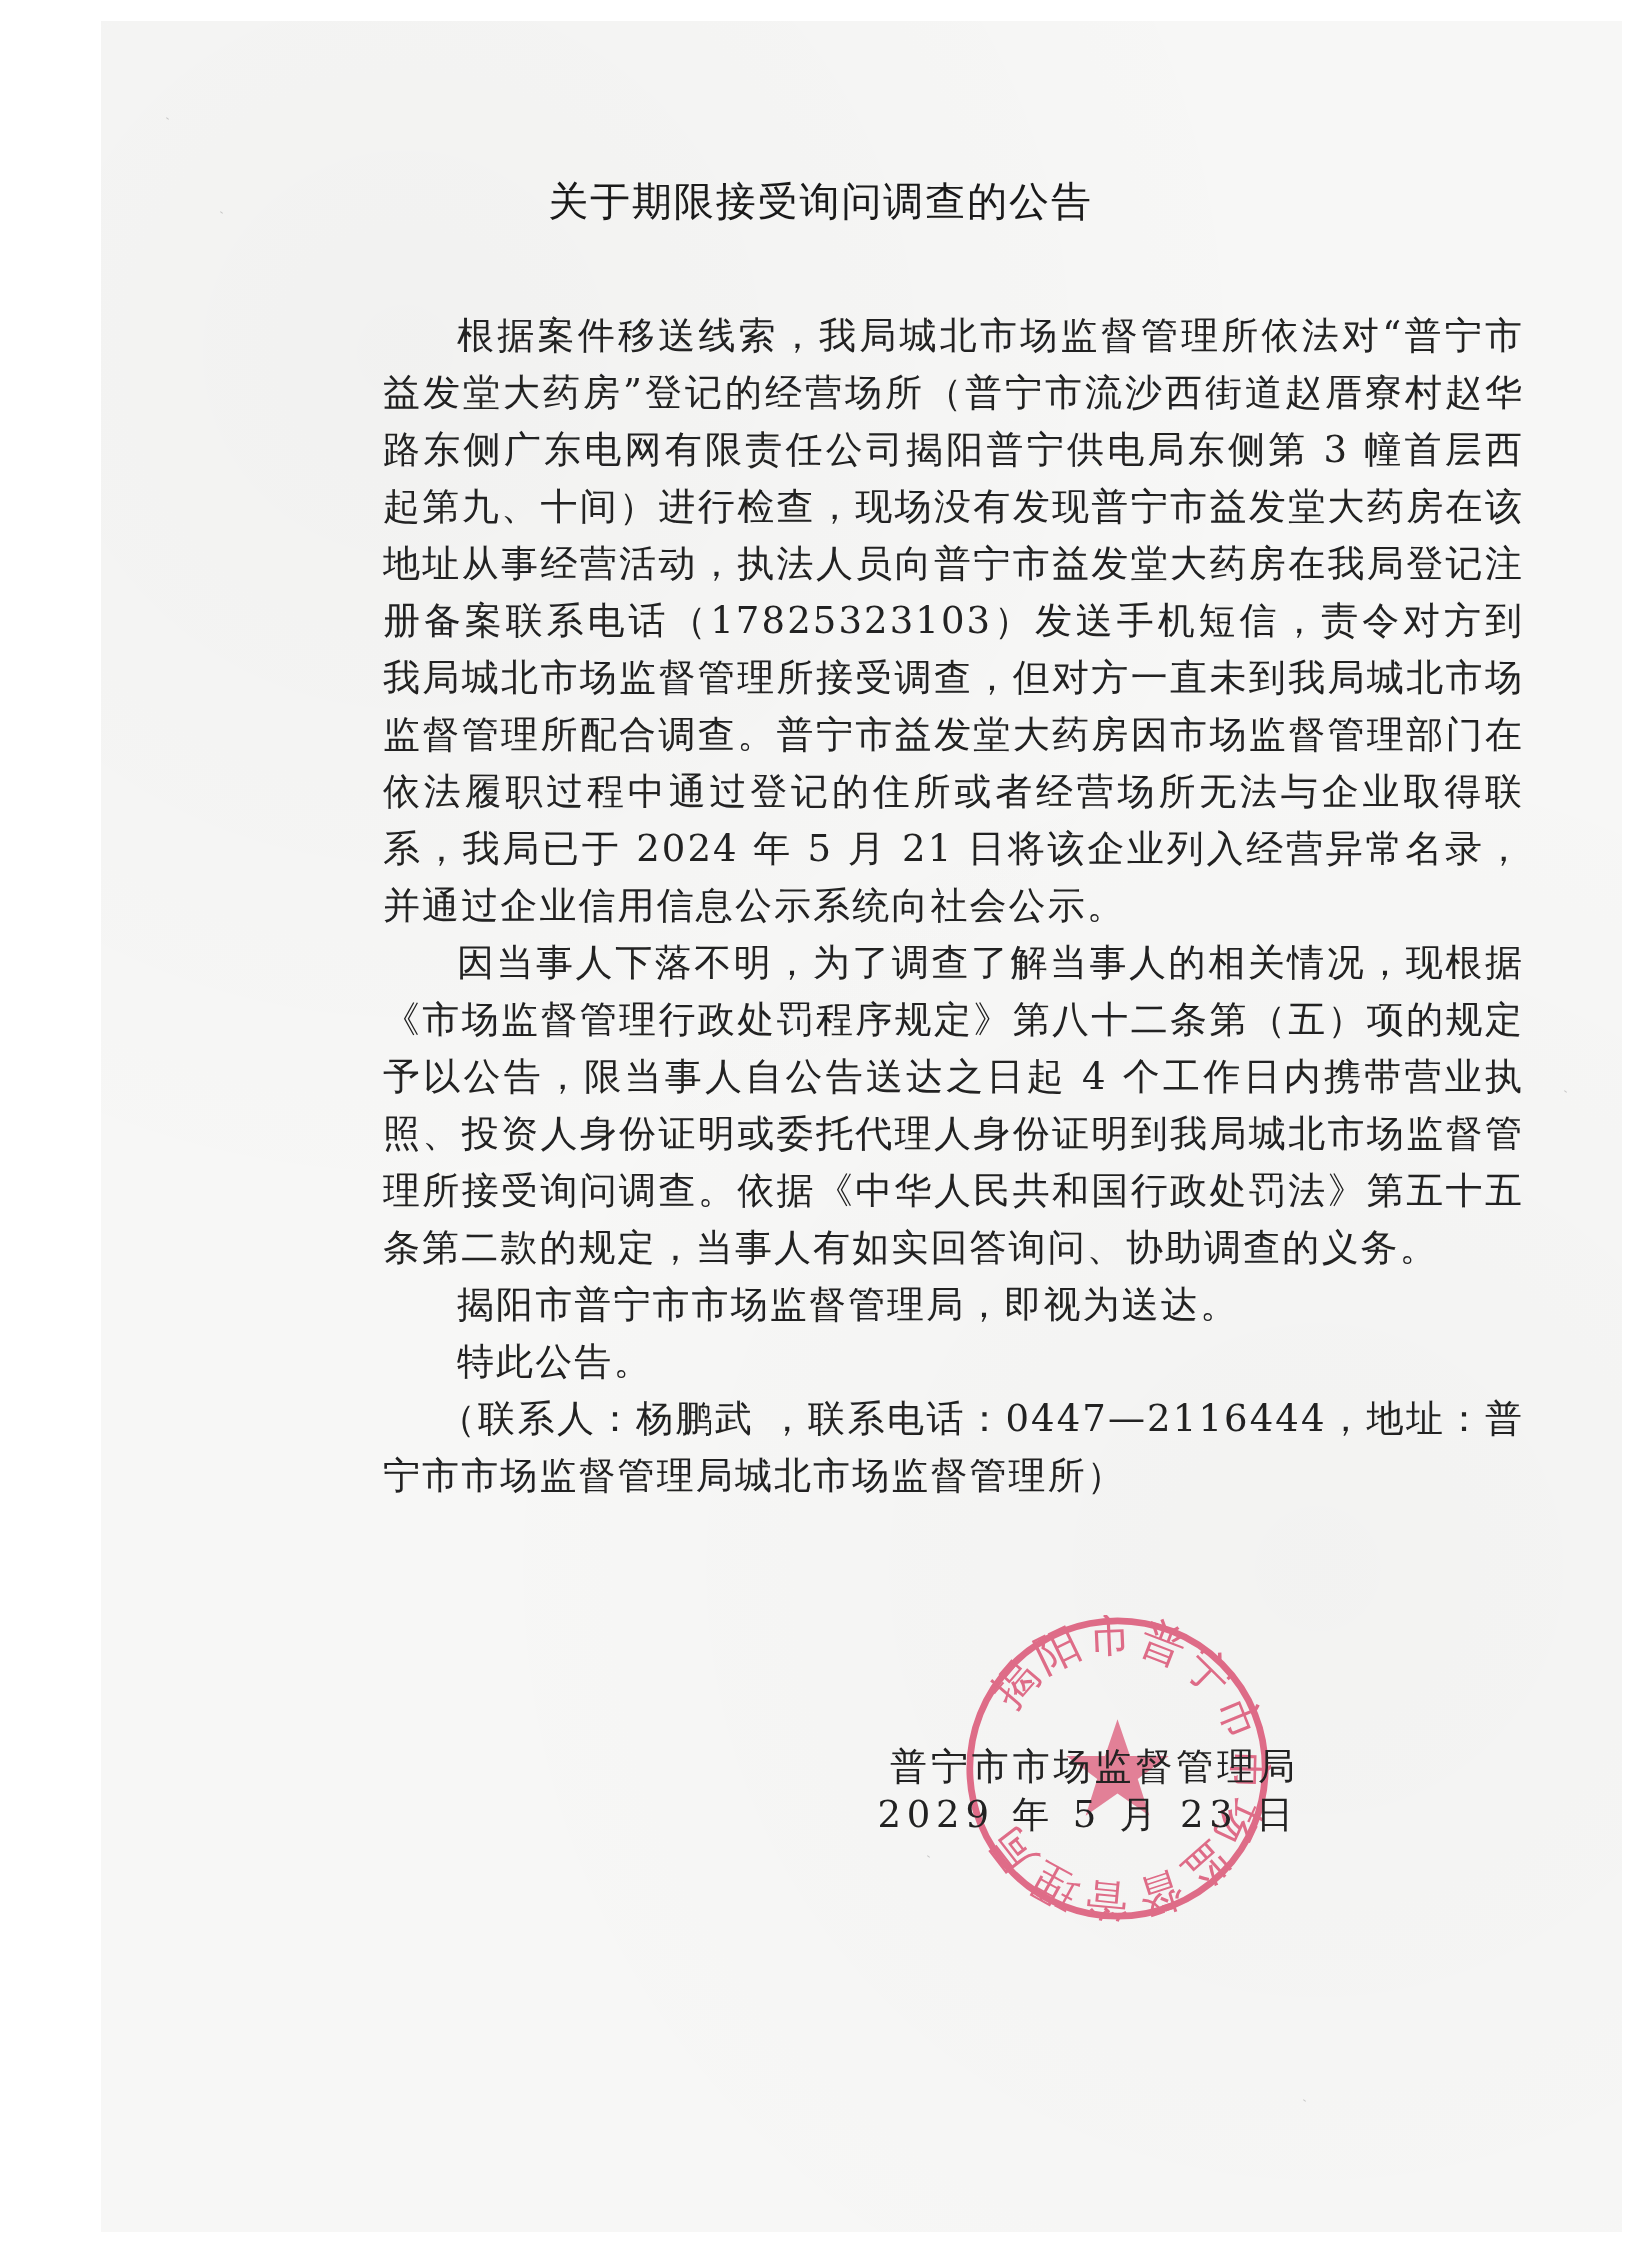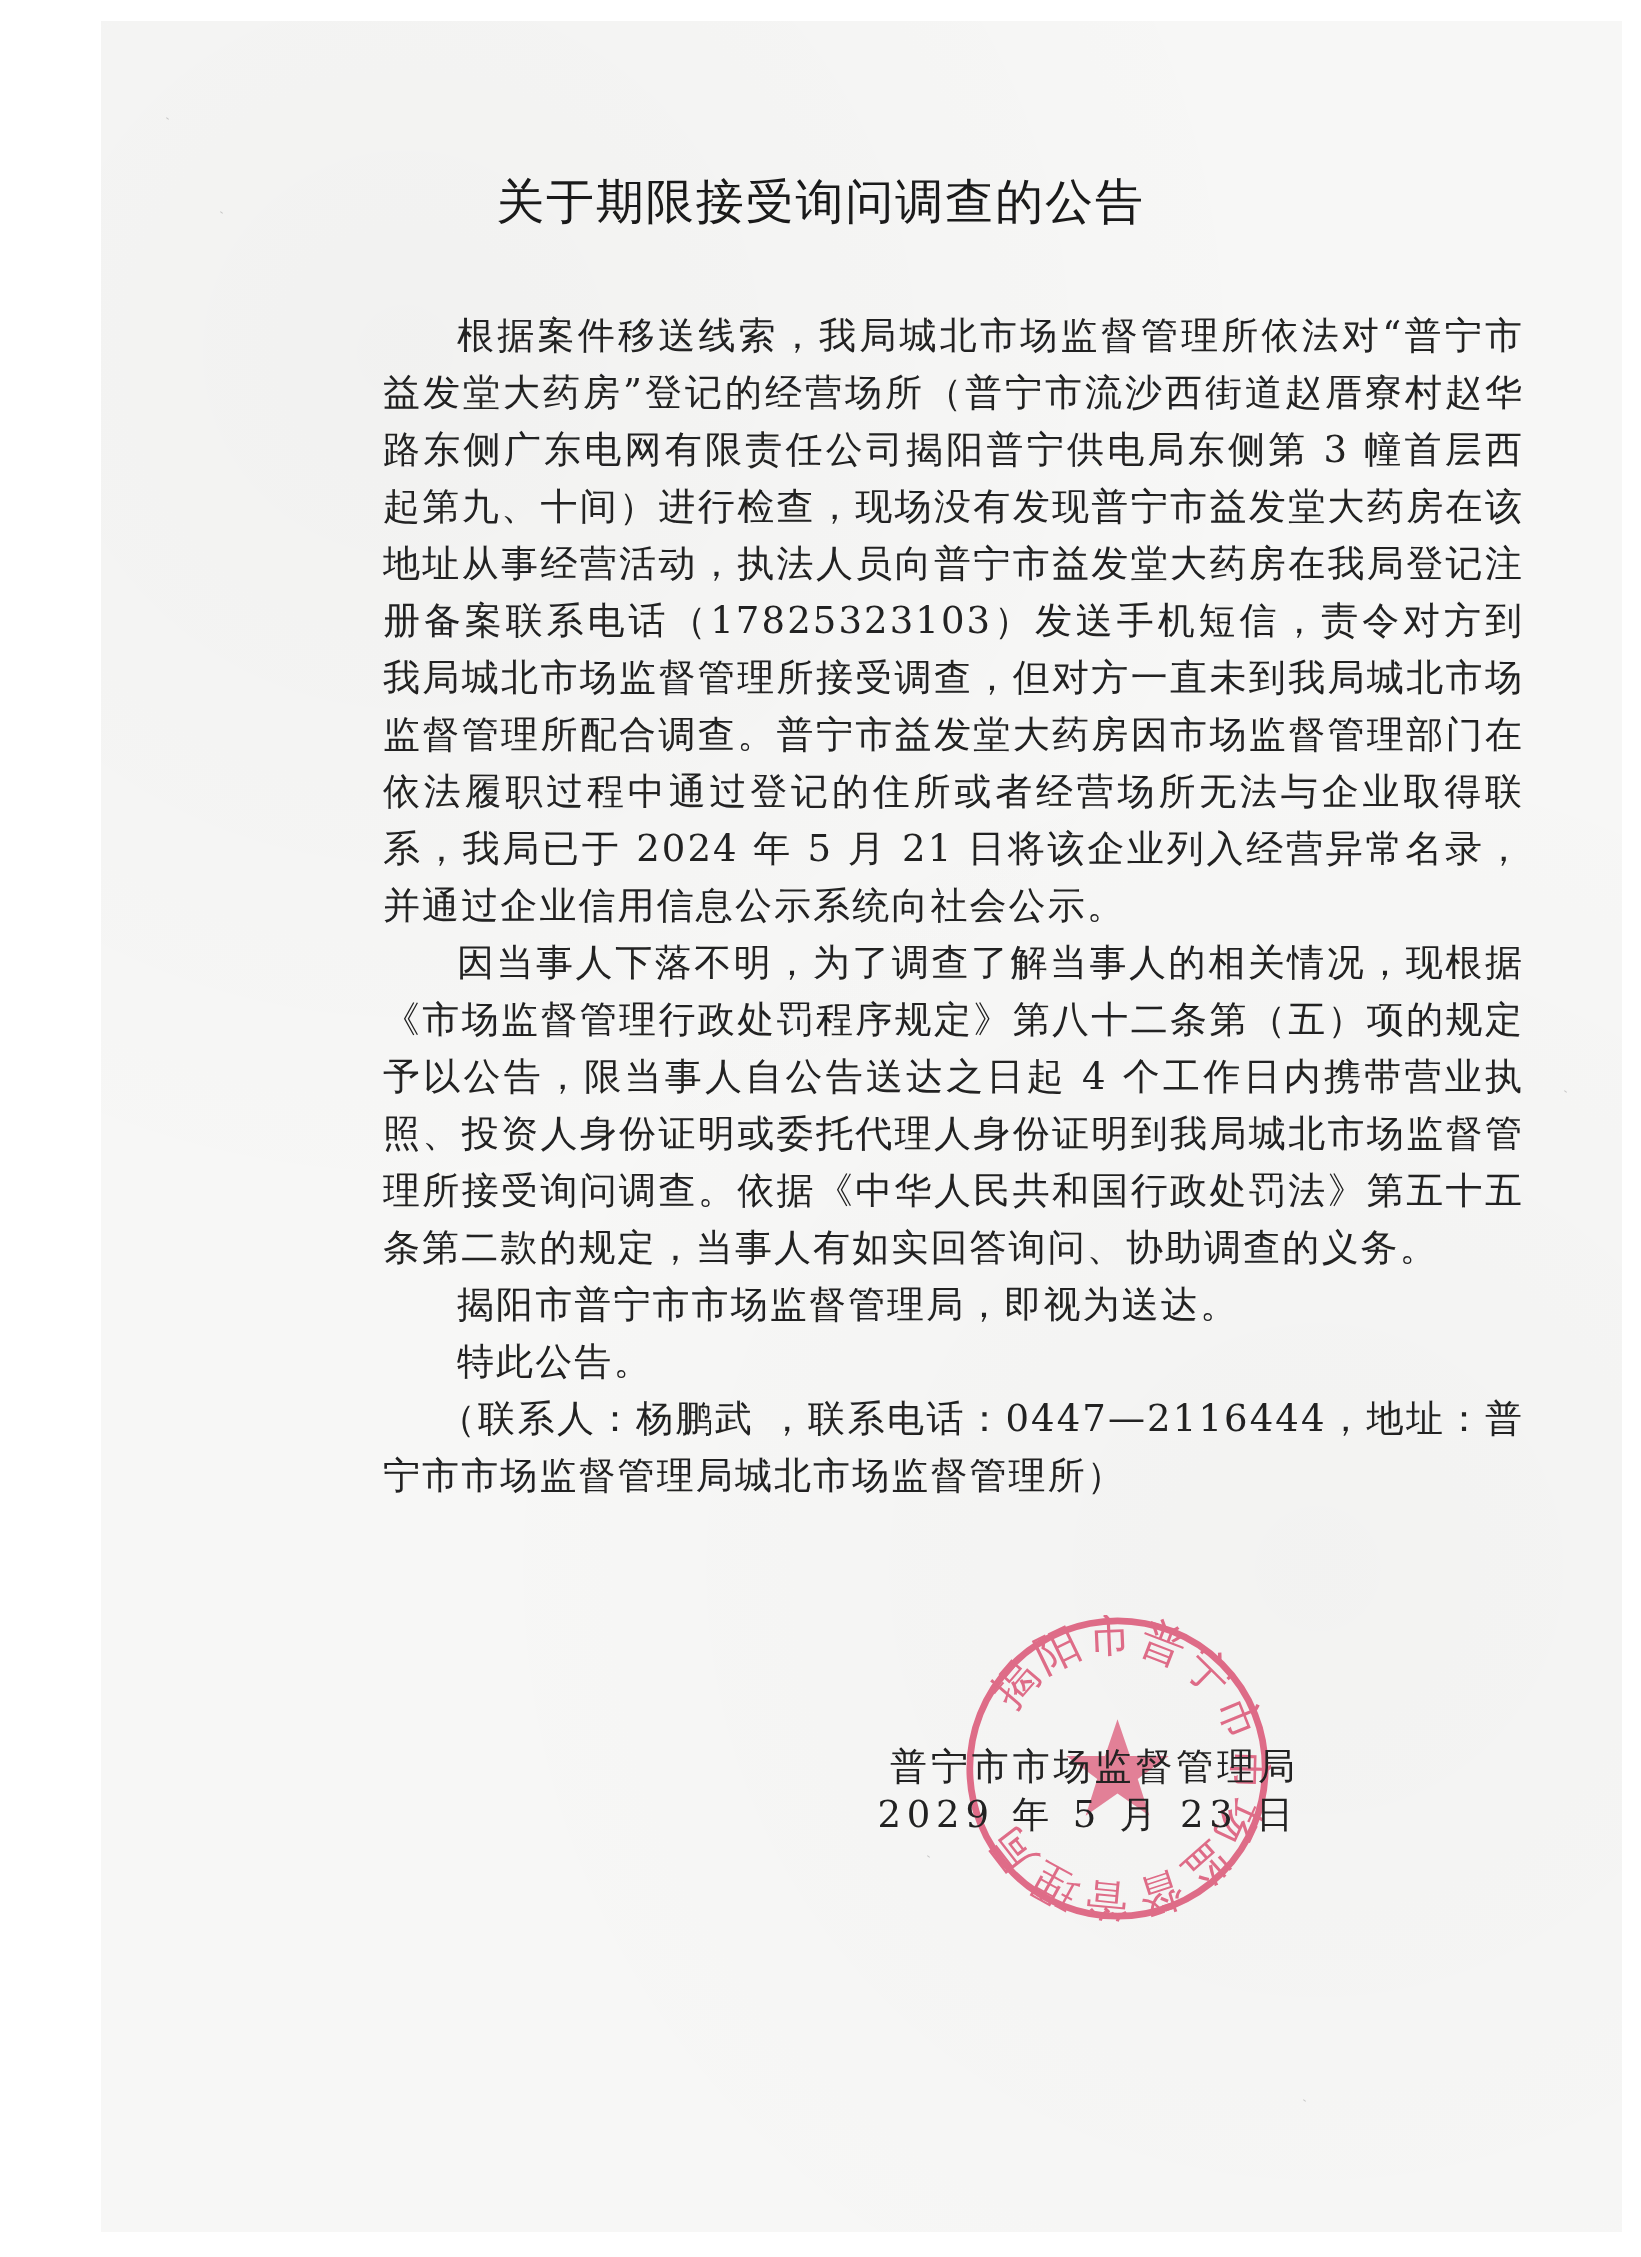--- a/index.html
+++ b/index.html
@@ -26,21 +26,21 @@
         radial-gradient(circle at 20% 15%, rgba(0,0,0,0.025) 0, rgba(0,0,0,0) 40%),
         radial-gradient(circle at 80% 70%, rgba(0,0,0,0.02) 0, rgba(0,0,0,0) 45%);
     }
     .title {
       position: absolute;
       left: 0;
       top: 172px;
       width: 1641px;
       text-align: center;
       font-family: "DejaVu Sans", "Liberation Sans", sans-serif;
-      font-size: 48px;
+      font-size: 40px;
       letter-spacing: 1.9px;
       color: #1a1a1a;
       line-height: 58px;
     }
     .body-text {
       position: absolute;
       left: 359px;
       top: 307px;
       width: 1141px;
       font-size: 37px;

